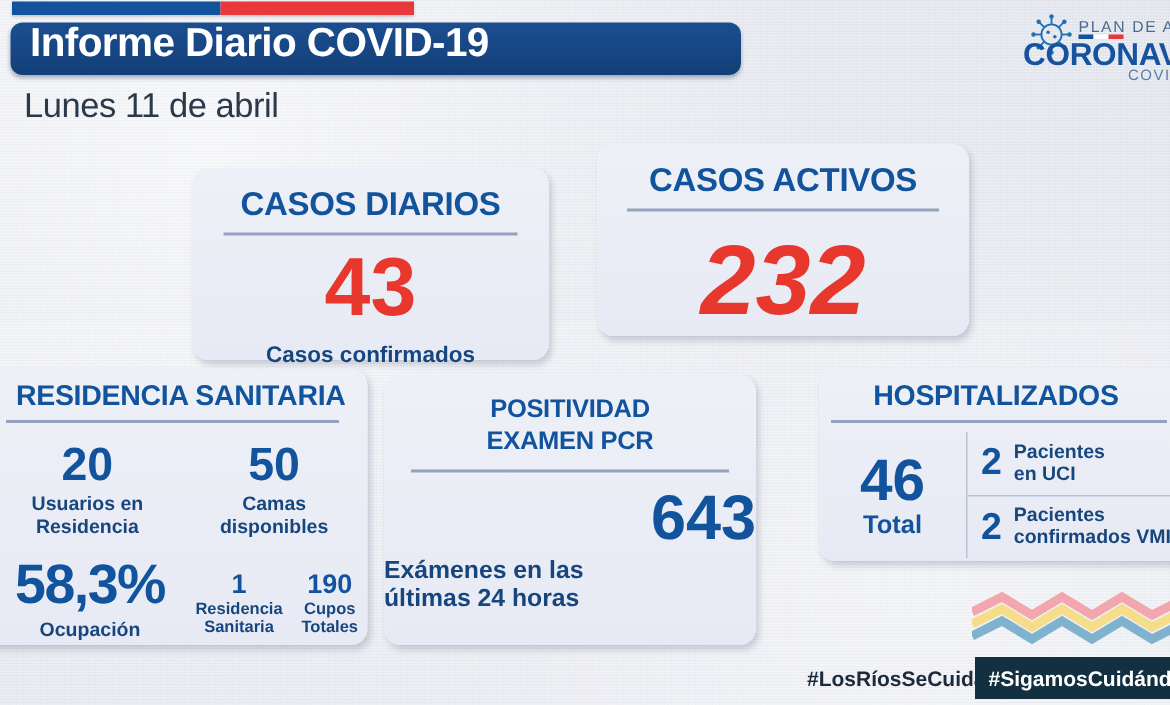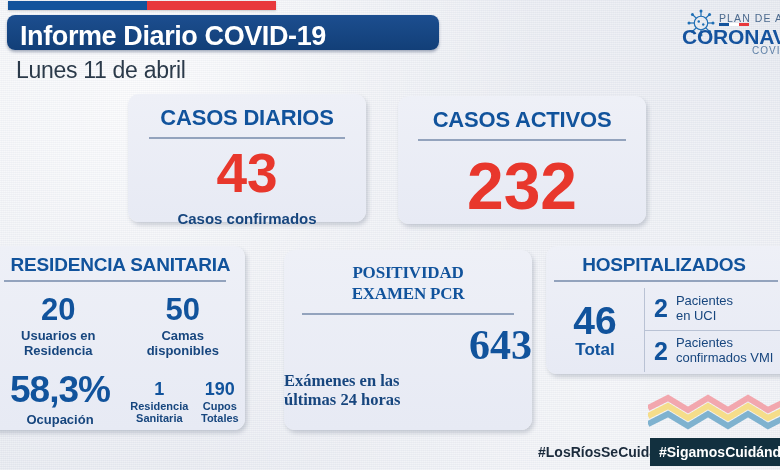--- a/index.html
+++ b/index.html
@@ -45,27 +45,27 @@
     box-shadow: 0 1px 2px rgba(0,0,0,0.18);
   }
   #flagbar .fb-blue { flex: 0 0 52%; background: #13539c; }
   #flagbar .fb-red  { flex: 1 1 auto; background: #e8383c; }
 
   
   #title-banner {
     position: absolute;
     left: 7px;
     top: 15px;
-    width: 432px;
+    width: 487px;
     height: 35px;
     background: linear-gradient(180deg, #1c4e8f 0%, #123f78 100%);
     border-radius: 8px;
     box-shadow: 0 2px 3px rgba(20,40,80,0.35);
     display: flex;
-    align-items: flex-end;
+    align-items: flex-start;
     padding-left: 13px;
     box-sizing: border-box;
   }
   #title-banner .t {
     color: #ffffff;
     font-size: 27px;
     font-weight: bold;
     letter-spacing: -0.4px;
     line-height: 1;
     white-space: nowrap;
@@ -165,31 +165,31 @@
     text-align: right;
     line-height: 1;
   }
   .sub-blue {
     color: #17467e;
     text-align: center;
     font-weight: bold;
   }
 
   
-  #card-diarios { left: 128px; top: 94px; width: 238px; height: 128px; }
+  #card-diarios { left: 128px; top: 112px; width: 238px; height: 128px; }
   #card-diarios .card-title { font-size: 22px; margin-top: 11px; }
   #card-diarios .rule { width: 196px; margin-top: 6px; }
   #card-diarios .bignum-red { font-size: 55px; margin-top: 7px; }
   #card-diarios .sub-blue { font-size: 15px; margin-top: 9px; }
 
   
   #card-activos { left: 398px; top: 96px; width: 248px; height: 128px; }
   #card-activos .card-title { font-size: 22px; margin-top: 11px; }
   #card-activos .rule { width: 208px; margin-top: 6px; }
-  #card-activos .bignum-red { font-size: 66px; margin-top: 12px; }
+  #card-activos .bignum-red { font-size: 66px; margin-top: 12px; font-style: italic; }
 
   
   #card-residencia {
     left: -18px; top: 246px; width: 263px; height: 184px;
   }
   #card-residencia .card-title { font-size: 19px; margin-top: 8px; padding-left: 14px; }
   #card-residencia .rule { width: 222px; margin-top: 4px; margin-left: 22px; }
   .res-row1 { display: flex; margin-top: 12px; padding-left: 14px; }
   .res-col { flex: 1; text-align: center; }
   .res-col .n { font-size: 31px; font-weight: bold; color: #11539c; line-height: 1; }
@@ -197,41 +197,41 @@
   .res-row2 { display: flex; align-items: flex-end; margin-top: 12px; padding-left: 14px; }
   .res-pct { flex: 0 0 128px; text-align: center; }
   .res-pct .n { font-size: 37px; font-weight: bold; color: #11539c; line-height: 1; letter-spacing: -1px; }
   .res-pct .l { font-size: 13px; font-weight: bold; color: #17467e; margin-top: 4px; }
   .res-small { flex: 1; display: flex; justify-content: space-around; padding-bottom: 2px; }
   .res-small .b { text-align: center; }
   .res-small .n { font-size: 18px; font-weight: bold; color: #11539c; line-height: 1; }
   .res-small .l { font-size: 11px; font-weight: bold; color: #17467e; line-height: 1.15; margin-top: 2px; }
 
   
-  #card-pcr { left: 284px; top: 250px; width: 248px; height: 180px; font-family: Liberation Serif, serif; }
+  #card-pcr { left: 256px; top: 250px; width: 248px; height: 180px; }
   #card-pcr .card-title { font-size: 17px; margin-top: 12px; line-height: 1.25; }
   #card-pcr .rule { width: 212px; margin-top: 8px; }
   #card-pcr .bignum-blue { font-size: 42px; margin-top: 9px; }
   #card-pcr .lines { text-align: left; margin-top: 5px; }
   #card-pcr .lines .a { font-size: 16.5px; font-weight: bold; color: #17467e; line-height: 1.2; }
   #card-pcr .lines .b { font-size: 16.5px; font-weight: bold; color: #11539c; line-height: 1.25; margin-top: 1px; }
 
   
   #card-hosp { left: 546px; top: 246px; width: 258px; height: 128px; }
   #card-hosp .card-title { font-size: 19px; margin-top: 8px; padding-right: 22px; }
   #card-hosp .rule { width: 224px; margin-top: 4px; margin-left: 8px; }
   .hosp-body { display: flex; margin-top: 6px; height: 84px; }
   .hosp-total { flex: 0 0 98px; text-align: center; padding-top: 14px; }
   .hosp-total .n { font-size: 39px; font-weight: bold; color: #11539c; line-height: 0.95; }
   .hosp-total .l { font-size: 17px; font-weight: bold; color: #11539c; margin-top: 1px; }
   .hosp-right { flex: 1; display: flex; flex-direction: column; border-left: 1px solid #b9c2d4; }
   .hosp-item { flex: 1; display: flex; align-items: center; padding-left: 9px; }
   .hosp-item + .hosp-item { border-top: 1px solid #b9c2d4; }
   .hosp-item .n { font-size: 25px; font-weight: bold; color: #11539c; line-height: 1; margin-right: 8px; }
-  .hosp-item .l { font-size: 13px; font-weight: normal; color: #17467e; line-height: 1.15; white-space: nowrap; }
+  .hosp-item .l { font-size: 13px; font-weight: bold; color: #17467e; line-height: 1.15; white-space: nowrap; }
 
   
   #zigzag { position: absolute; left: 648px; top: 394px; width: 140px; height: 36px; }
 
   
   #hash-rios {
     position: absolute; left: 538px; top: 444px;
     font-size: 14px; font-weight: bold; color: #1b2b3c;
     white-space: nowrap;
   }

